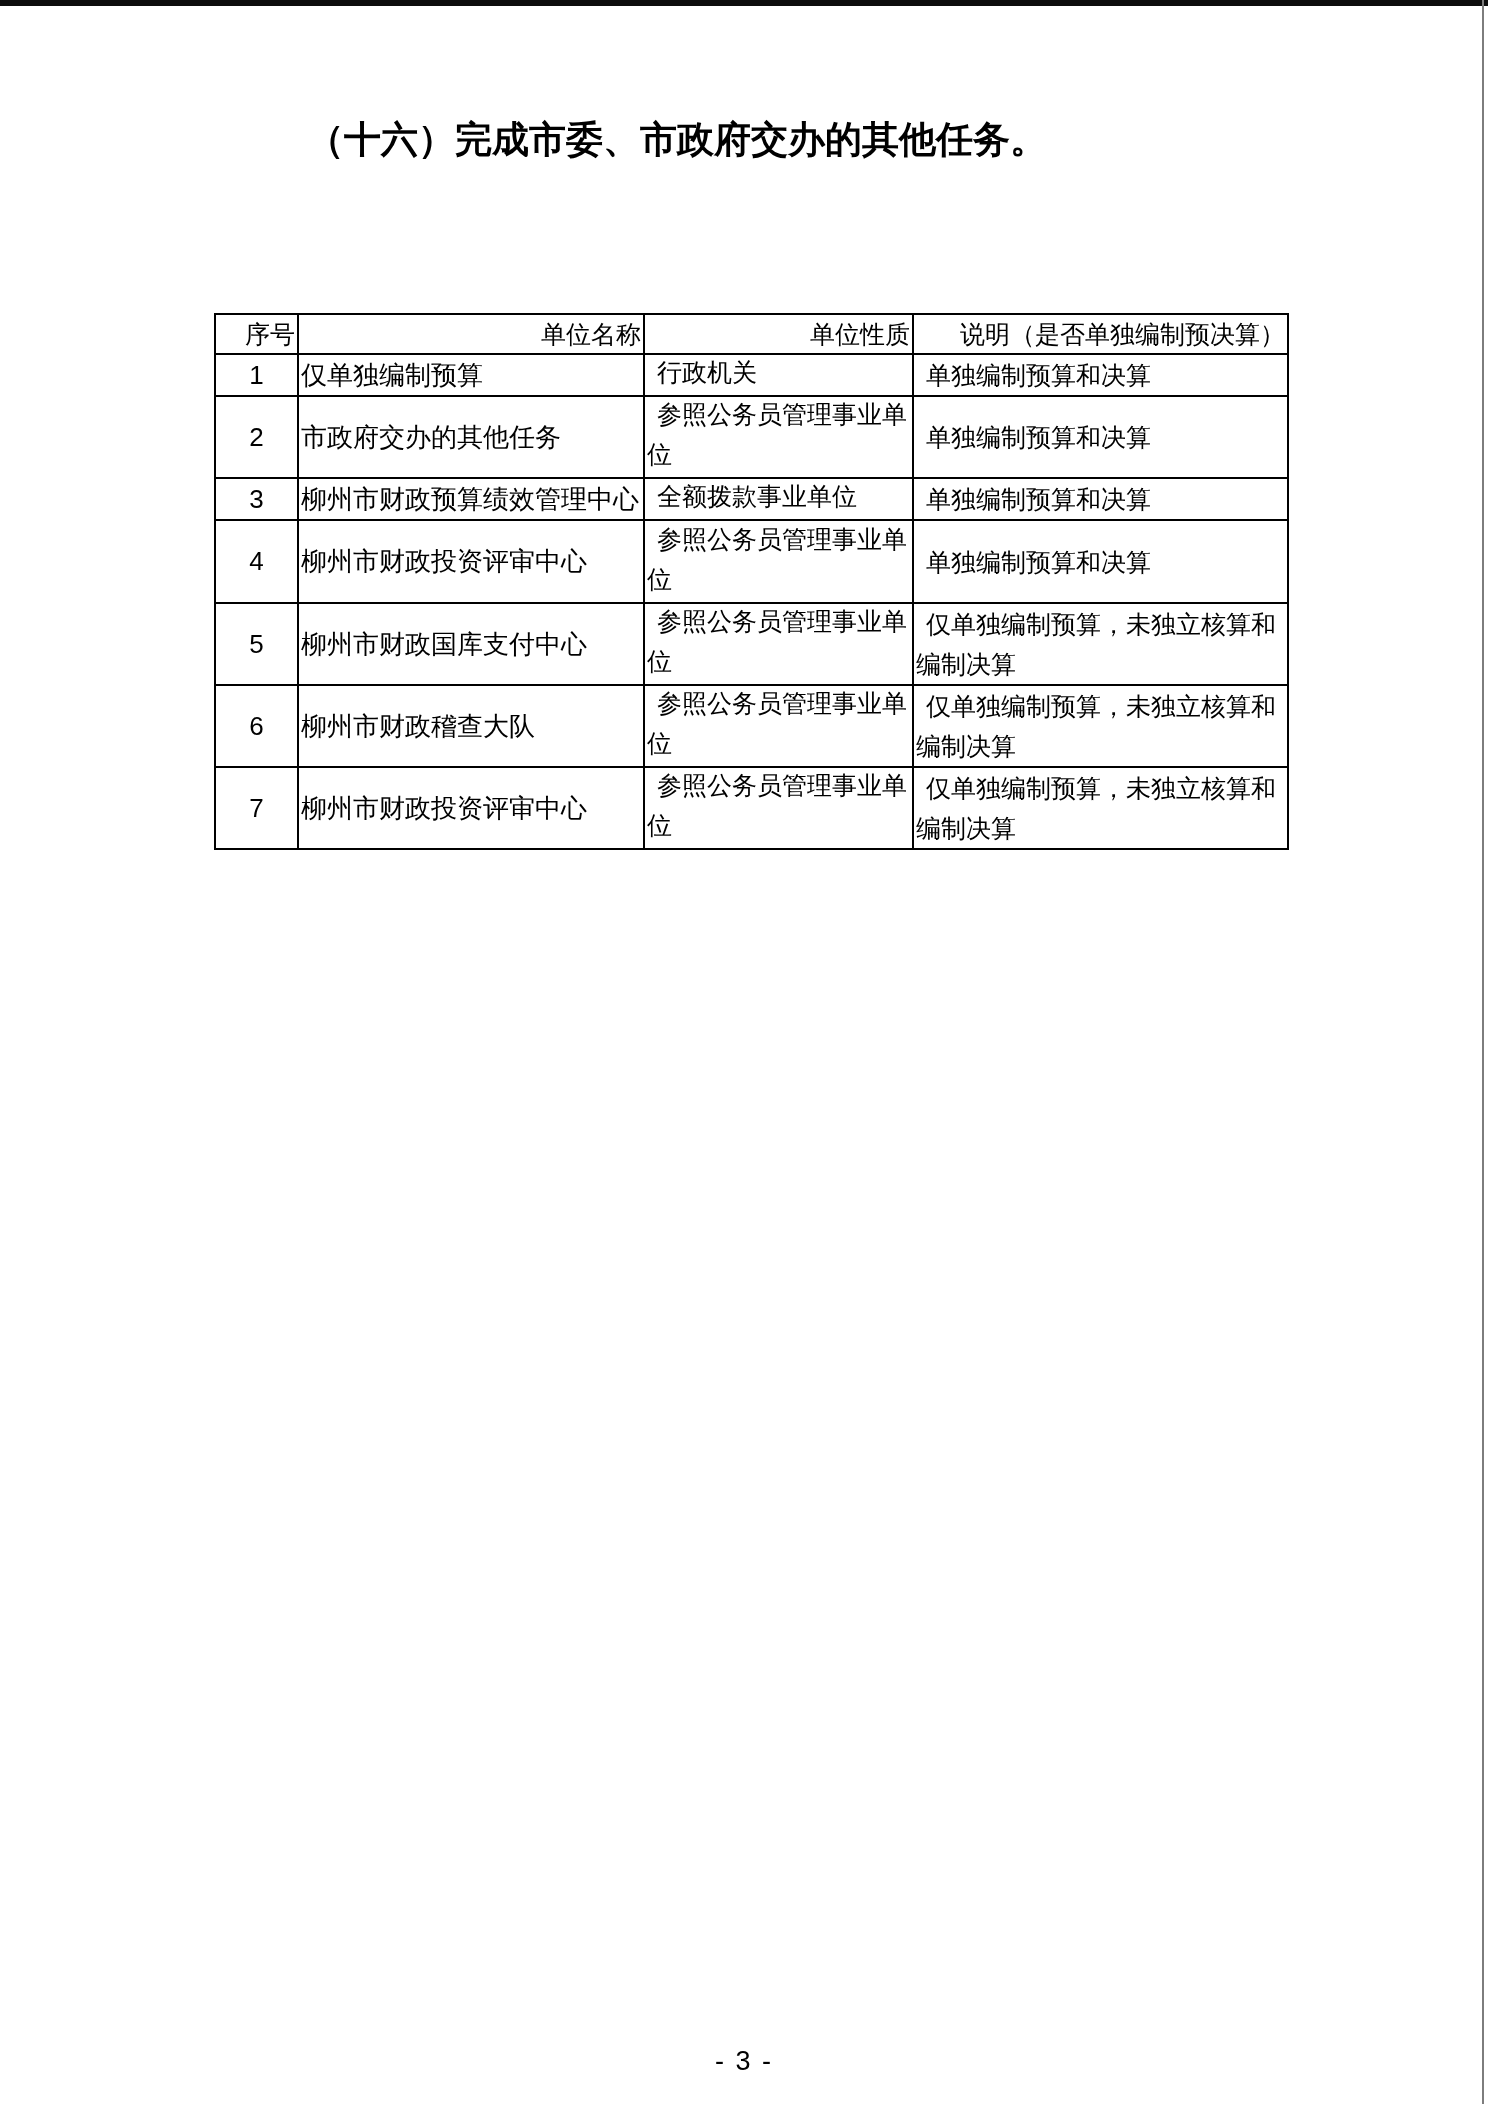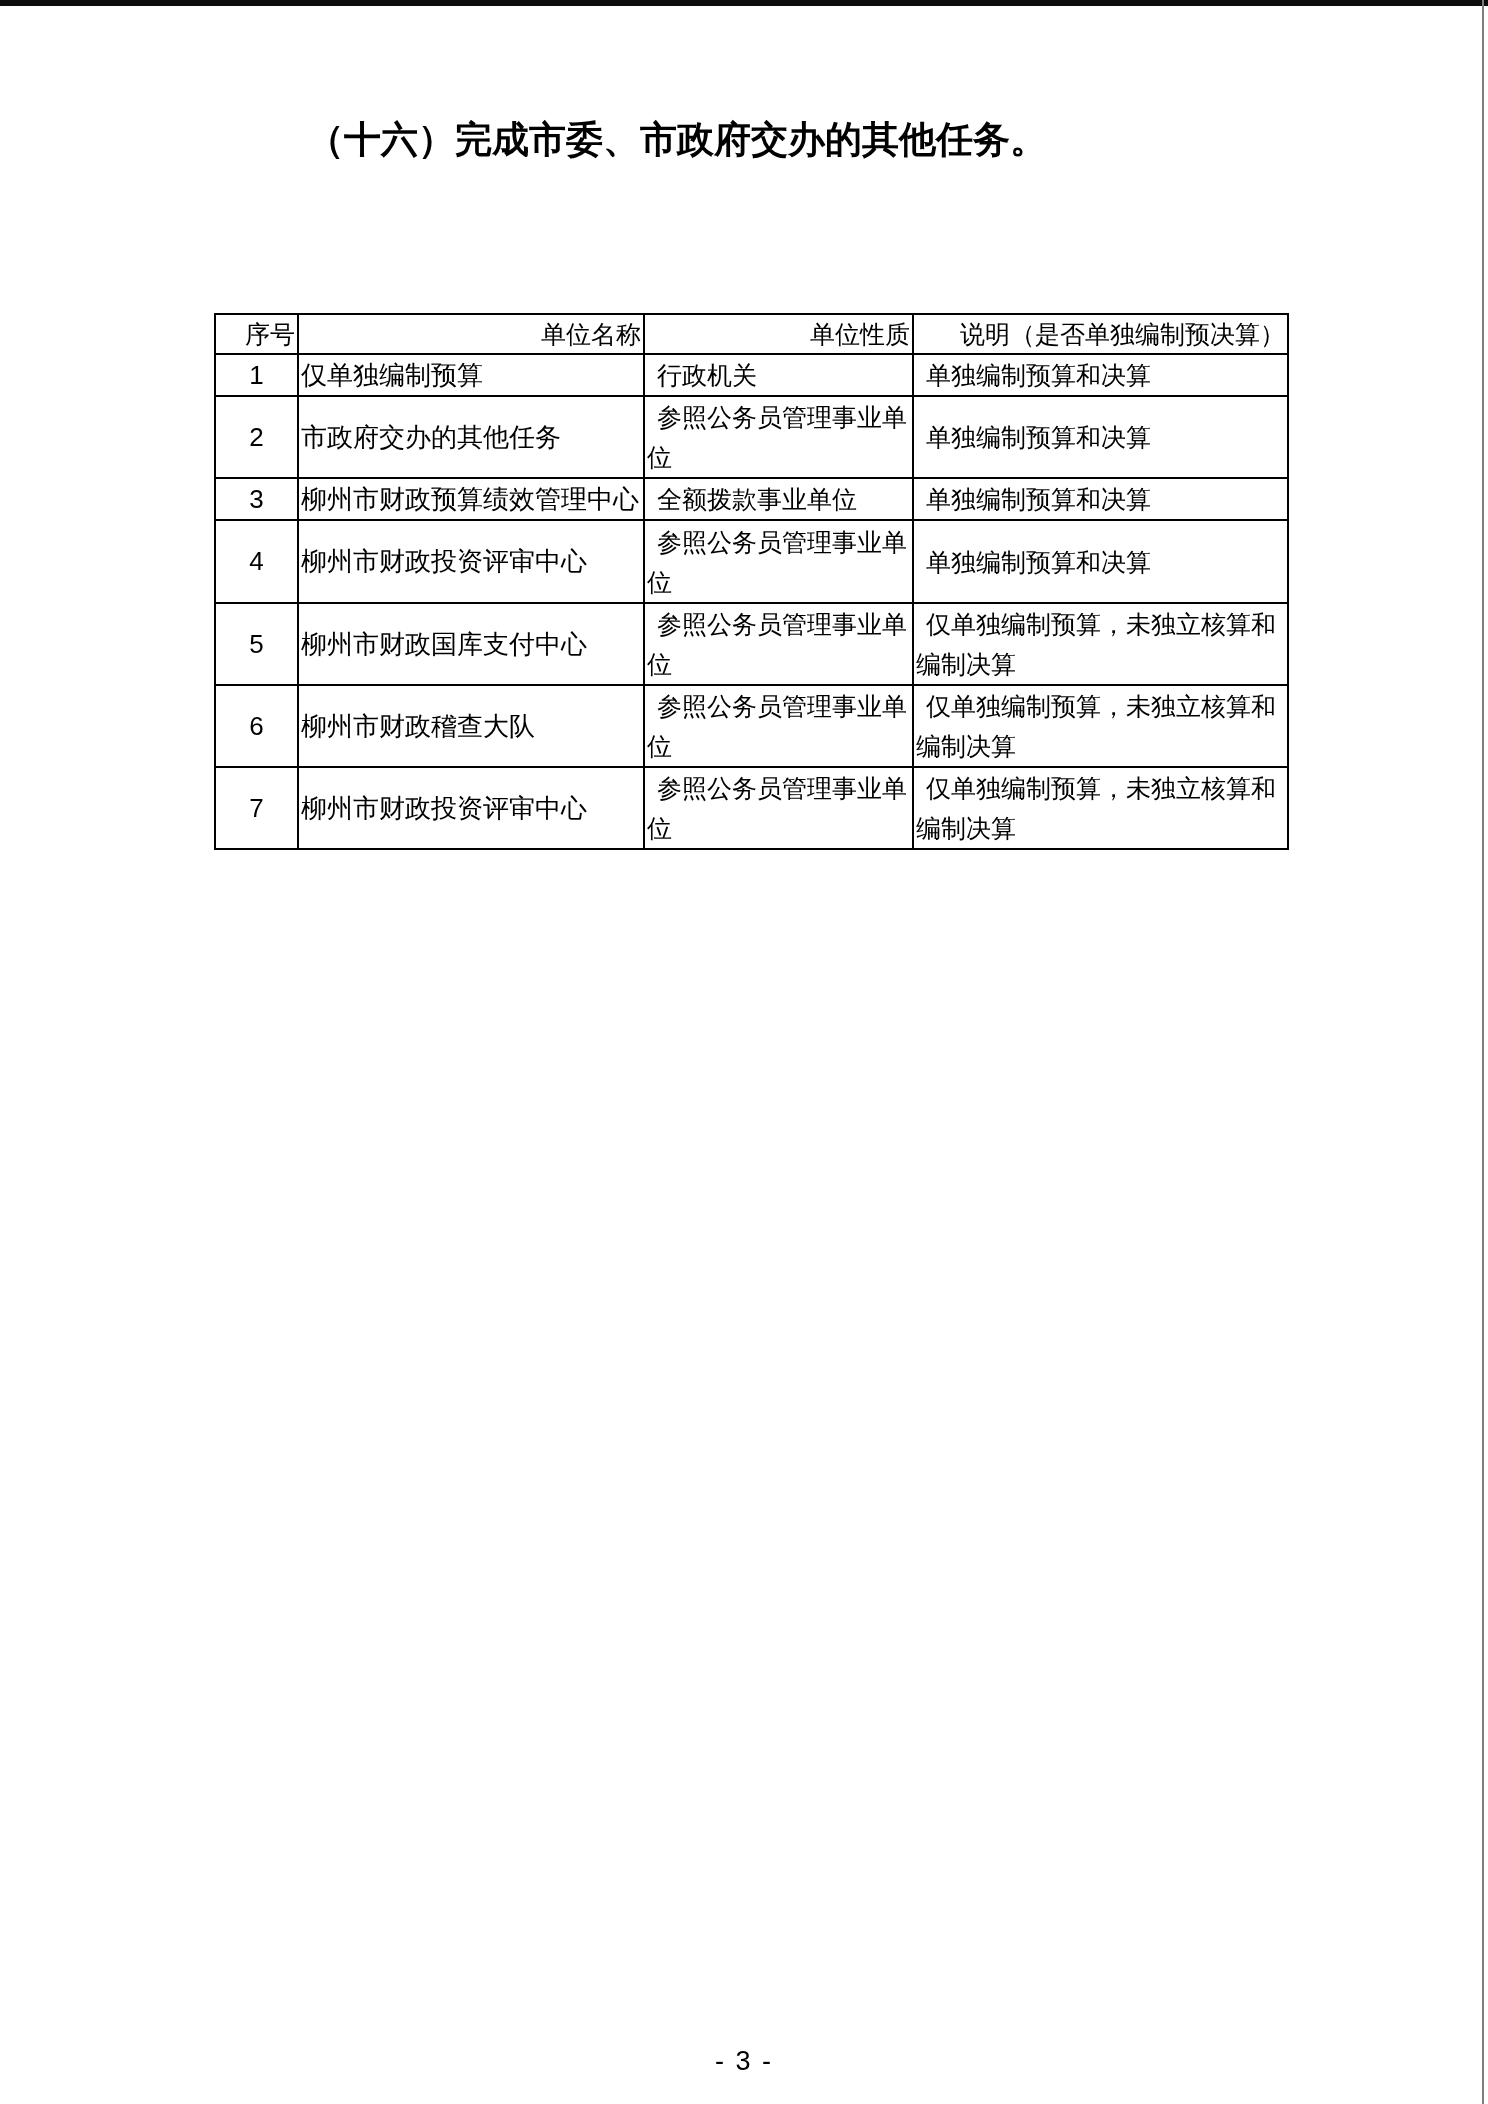--- a/index.html
+++ b/index.html
@@ -91,20 +91,21 @@
   td.c-name {
     text-align: left;
     padding-left: 12px;
     white-space: nowrap;
   }
   td.c-nature {
     white-space: pre-line;
     text-indent: 10px;
     line-height: 40px;
     font-size: 25px;
+    font-family: Liberation Mono, monospace;
   }
   td.c-note {
     white-space: pre-line;
     text-indent: 10px;
     line-height: 40px;
     font-size: 25px;
   }
   
   .page-number {
     position: absolute;

